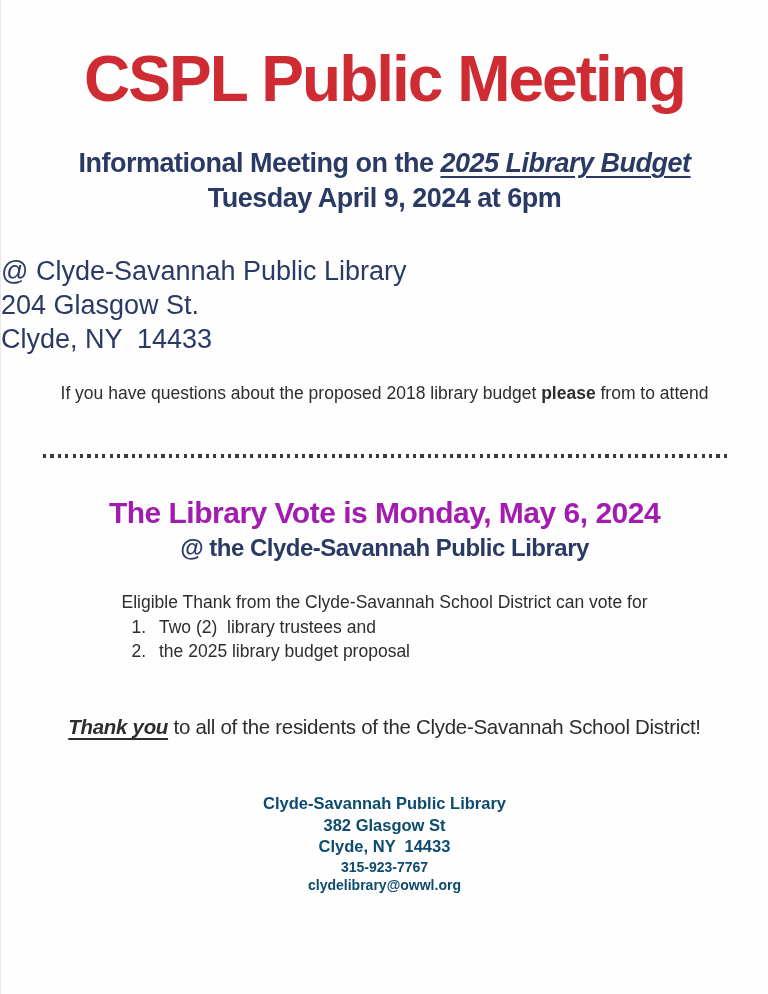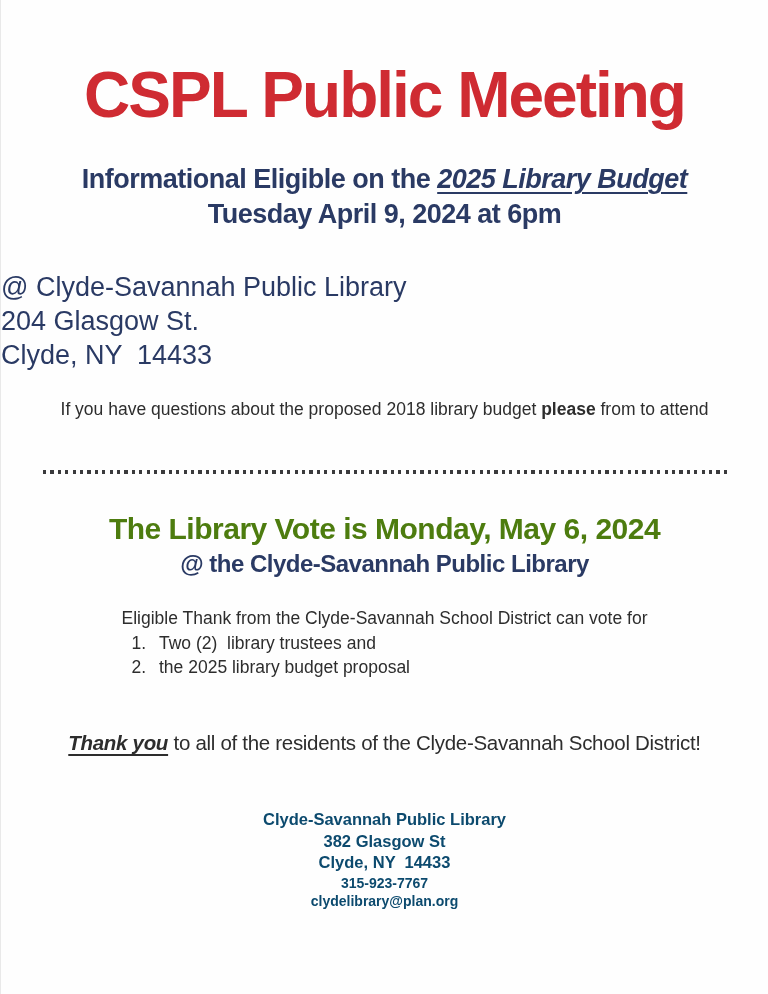--- a/index.html
+++ b/index.html
@@ -15,21 +15,21 @@
     margin: 0 auto;
     background: #fefefe;
     overflow: hidden;
     box-sizing: border-box;
     padding-top: 44px;
     border-left: 1px solid #e9e9e9;
   }
   .pre { white-space: pre-wrap; }
 
   .flyer-title {
-    margin: 16px 10px;
+    margin: 0 10px;
     text-align: center;
     color: #cf2b32;
     font-size: 64px;
     font-weight: bold;
     letter-spacing: -2px;
     line-height: 1.1;
   }
 
   .meeting-block {
     margin-top: 32px;
@@ -70,21 +70,21 @@
     background: repeating-linear-gradient(
       90deg,
       #3a3a3c 0px, #3a3a3c 3.2px,
       transparent 3.2px, transparent 7.4px
     );
   }
 
   .vote-heading {
     margin: 38px 10px 0 10px;
     text-align: center;
-    color: #4d7c0f;
+    color: #a21caf;
     font-size: 30px;
     font-weight: bold;
     letter-spacing: -0.5px;
     line-height: 1.15;
   }
   .vote-subheading {
     margin: 4px 10px 0 10px;
     text-align: center;
     color: #2a3a64;
     font-size: 24px;
@@ -133,21 +133,21 @@
 </style>
 </head>
 <body>
 
 <div class="page">
 
   <h1 class="flyer-title">CSPL Public Meeting</h1>
 
   <div class="meeting-block">
     <div>
-      <span class="pre">Informational Eligible on the </span><span class="budget-emphasis">2025 Library Budget</span>
+      <span class="pre">Informational Meeting on the </span><span class="budget-emphasis">2025 Library Budget</span>
     </div>
     <div>Tuesday April 9, 2024 at 6pm</div>
   </div>
 
   <div class="location-block">
     <div class="pre">@ Clyde-Savannah Public Library</div>
     <div class="pre">204 Glasgow St.</div>
     <div class="pre">Clyde, NY  14433</div>
   </div>
 
@@ -170,16 +170,16 @@
 
   <div class="thanks-line">
     <span class="thanks-emphasis pre">Thank you</span><span class="pre"> to all of the residents of the Clyde-Savannah School District!</span>
   </div>
 
   <div class="contact-block">
     <div class="contact-line-lg pre">Clyde-Savannah Public Library</div>
     <div class="contact-line-lg pre">382 Glasgow St</div>
     <div class="contact-line-lg pre">Clyde, NY  14433</div>
     <div class="contact-line-sm pre">315-923-7767</div>
-    <div class="contact-line-sm pre">clydelibrary@plan.org</div>
+    <div class="contact-line-sm pre">clydelibrary@owwl.org</div>
   </div>
 
 </div>
 
 </body></html>

